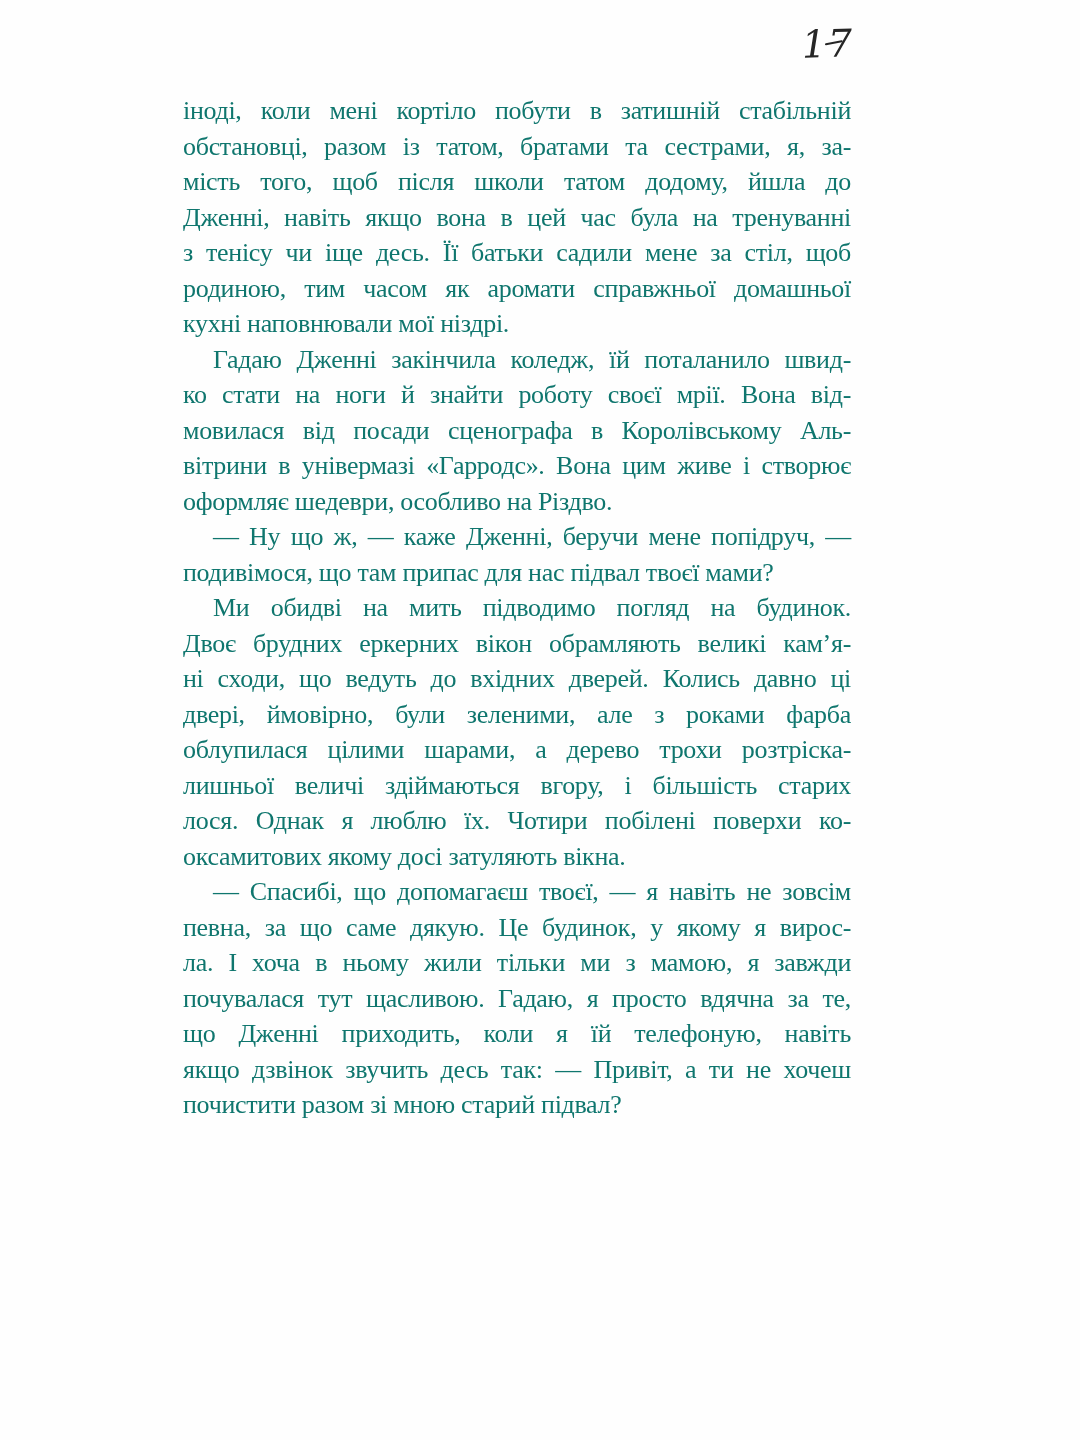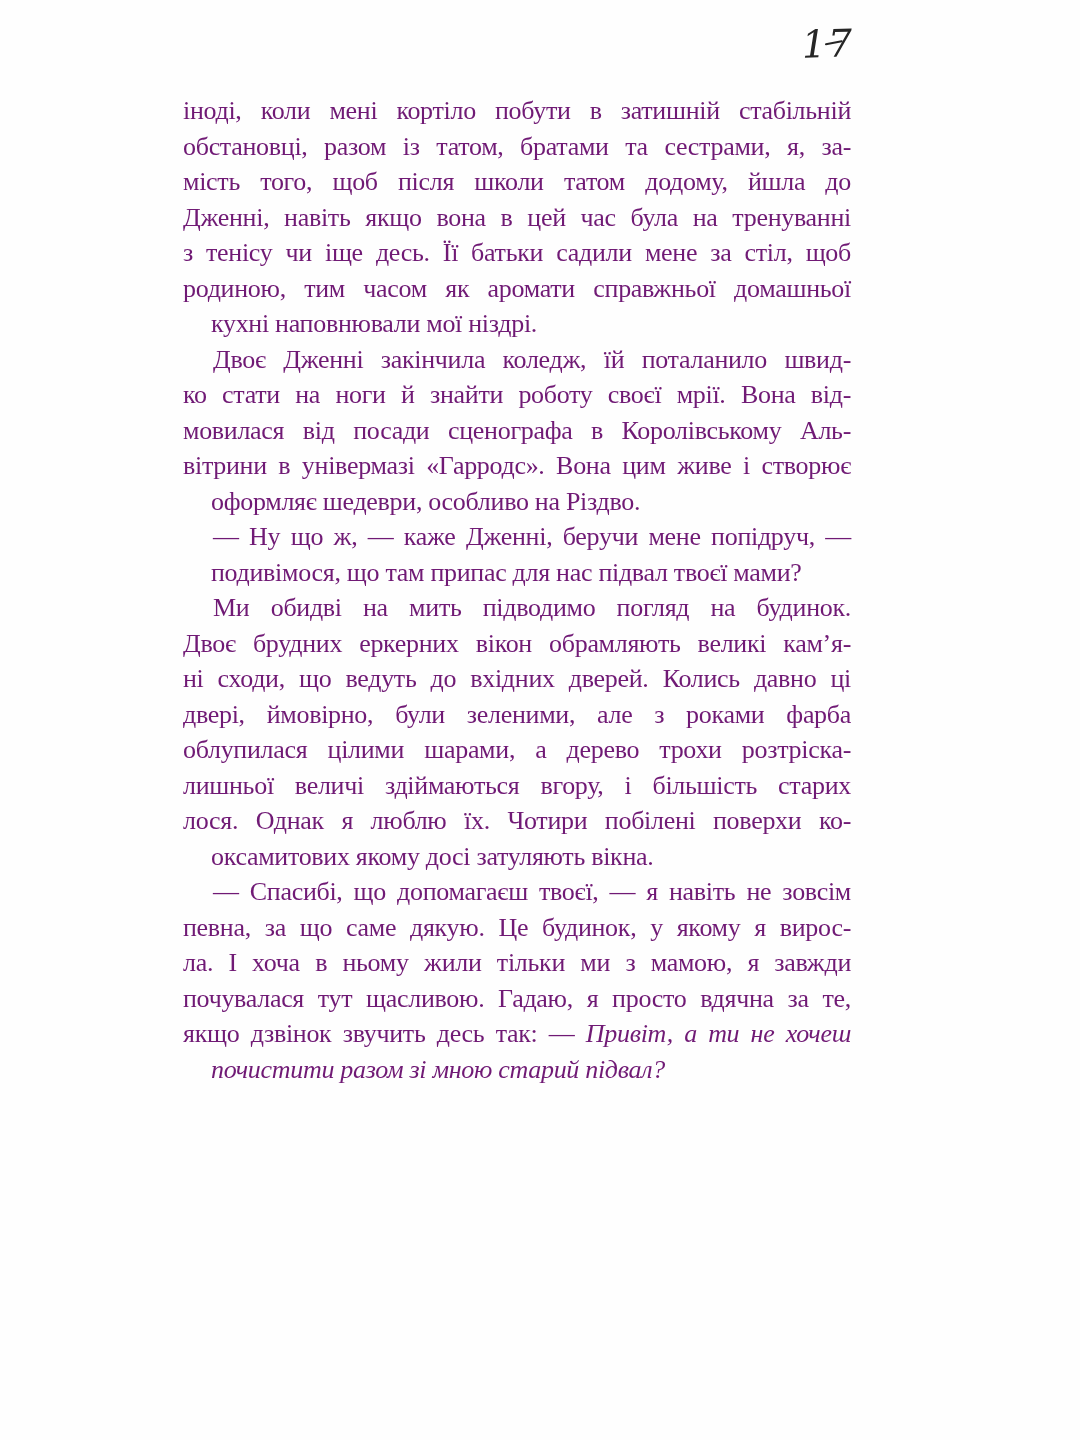--- a/index.html
+++ b/index.html
@@ -51,65 +51,64 @@
     left: 183px;
     top: 93px;
     width: 668px;
   }
   .line {
     font-size: 26px;
     line-height: 35.5px;
     letter-spacing: -0.3px;
     text-align: justify;
     text-align-last: justify;
-    color: #701a75;
+    color: #0f766e;
   }
   .line.last {
     text-align: center;
     text-align-last: left;
-    margin-left: 28px;
   }
   .line.indent {
     text-indent: 30px;
   }
   .italic {
-    font-style: italic;
   }
 </style>
 </head>
 <body>
 
 <div class="book-page">
   <div class="pagenum-wrap">
     <span class="pagenum">17</span>
     <span class="pagenum-strike"></span>
   </div>
   <div class="text-block">
       <div class="line"><span>іноді, коли мені кортіло побути в затишній стабільній</span></div>
       <div class="line"><span>обстановці, разом із татом, братами та сестрами, я, за-</span></div>
       <div class="line"><span>мість того, щоб після школи татом додому, йшла до</span></div>
       <div class="line"><span>Дженні, навіть якщо вона в цей час була на тренуванні</span></div>
       <div class="line"><span>з тенісу чи іще десь. Її батьки садили мене за стіл, щоб</span></div>
       <div class="line"><span>родиною, тим часом як аромати справжньої домашньої</span></div>
       <div class="line last"><span>кухні наповнювали мої ніздрі.</span></div>
-      <div class="line indent"><span>Двоє Дженні закінчила коледж, їй поталанило швид-</span></div>
+      <div class="line indent"><span>Гадаю Дженні закінчила коледж, їй поталанило швид-</span></div>
       <div class="line"><span>ко стати на ноги й знайти роботу своєї мрії. Вона від-</span></div>
       <div class="line"><span>мовилася від посади сценографа в Королівському Аль-</span></div>
       <div class="line"><span>вітрини в універмазі «Гарродс». Вона цим живе і створює</span></div>
       <div class="line last"><span>оформляє шедеври, особливо на Різдво.</span></div>
       <div class="line indent"><span>— Ну що ж, — каже Дженні, беручи мене попідруч, —</span></div>
       <div class="line last"><span>подивімося, що там припас для нас підвал твоєї мами?</span></div>
       <div class="line indent"><span>Ми обидві на мить підводимо погляд на будинок.</span></div>
       <div class="line"><span>Двоє брудних еркерних вікон обрамляють великі кам’я-</span></div>
       <div class="line"><span>ні сходи, що ведуть до вхідних дверей. Колись давно ці</span></div>
       <div class="line"><span>двері, ймовірно, були зеленими, але з роками фарба</span></div>
       <div class="line"><span>облупилася цілими шарами, а дерево трохи розтріска-</span></div>
       <div class="line"><span>лишньої величі здіймаються вгору, і більшість старих</span></div>
       <div class="line"><span>лося. Однак я люблю їх. Чотири побілені поверхи ко-</span></div>
       <div class="line last"><span>оксамитових якому досі затуляють вікна.</span></div>
       <div class="line indent"><span>— Спасибі, що допомагаєш твоєї, — я навіть не зовсім</span></div>
       <div class="line"><span>певна, за що саме дякую. Це будинок, у якому я вирос-</span></div>
       <div class="line"><span>ла. І хоча в ньому жили тільки ми з мамою, я завжди</span></div>
       <div class="line"><span>почувалася тут щасливою. Гадаю, я просто вдячна за те,</span></div>
+      <div class="line"><span>що Дженні приходить, коли я їй телефоную, навіть</span></div>
       <div class="line"><span>якщо дзвінок звучить десь так: — </span><span class="italic">Привіт, а ти не хочеш</span></div>
       <div class="line last"><span class="italic">почистити разом зі мною старий підвал?</span></div>
     </div>
 </div>
 
 </body></html>

